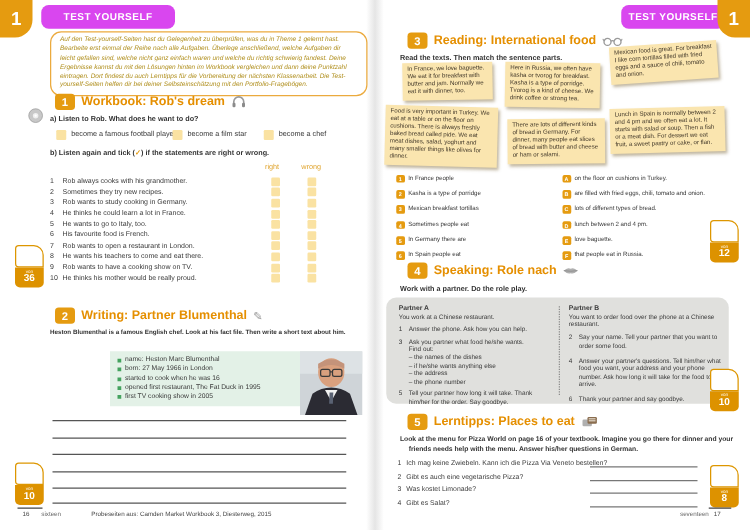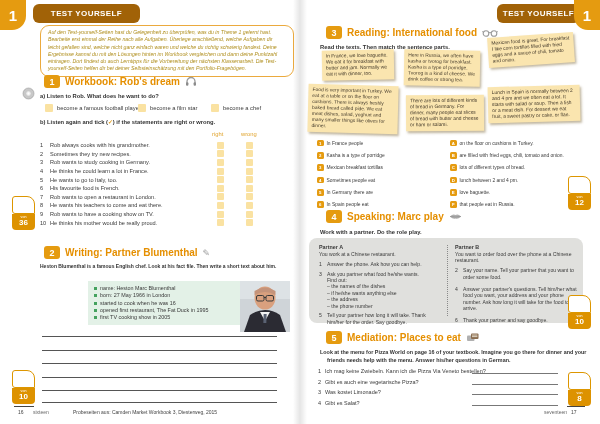--- a/index.html
+++ b/index.html
@@ -8,21 +8,21 @@
   .page{position:absolute;top:0;width:300px;height:424px;background:#fff;}
   #page-l{left:0}#page-r{left:300px}
   #gutter{position:absolute;left:293px;top:0;width:14px;height:424px;
           background:linear-gradient(90deg,rgba(0,0,0,0) 0%,rgba(0,0,0,0.10) 50%,rgba(0,0,0,0) 100%);}
   .abs{position:absolute;}
   
   .corner-tab{position:absolute;top:0;width:26px;height:30px;background:#E59B10;color:#fff;
               font-weight:bold;font-size:15px;display:flex;align-items:center;justify-content:center;}
   .corner-l{left:0;border-radius:0 0 14px 0;}
   .corner-r{right:0;border-radius:0 0 0 14px;}
-  .header-tab{position:absolute;top:4px;height:19px;background:#a16207;border-radius:6px;
+  .header-tab{position:absolute;top:4px;height:19px;background:#d946ef;border-radius:6px;
               color:#fff;font-weight:bold;font-size:8px;letter-spacing:.4px;
               display:flex;align-items:center;justify-content:center;}
   
   .intro-box{position:absolute;left:40px;top:25px;width:238px;border:1.5px solid #EBAA3E;
              border-radius:9px;padding:3px 7px;font-size:5.2px;line-height:1.4;
              font-style:italic;color:#B08F1E;background:#fff;}
   
   .sec-head{position:absolute;display:flex;align-items:center;gap:5px;}
   .sec-num{background:#E59B10;color:#fff;font-weight:bold;font-size:9px;width:16px;height:13px;
            border-radius:3px;display:flex;align-items:center;justify-content:center;flex:none;}
@@ -358,21 +358,21 @@
     <div class="badge" style="left:268px;top:176px;">
       <div class="write"></div>
       <div class="score">
         <span class="von">von</span>
         <span class="pts">12</span>
       </div>
     </div>
 
     <div class="sec-head" style="left:26px;top:210px;">
       <div class="sec-num">4</div>
-      <div class="sec-title">Speaking: Marc play</div>
+      <div class="sec-title">Speaking: Role nach</div>
       <span class="sec-icon">
         <svg width="13" height="7" viewBox="0 0 13 7">
             <path d="M1 3.5 Q4 0.5 6.5 2 Q9 0.5 12 3.5 Q9 6.5 6.5 5.5 Q4 6.5 1 3.5 Z" fill="#b0b0b0"></path>
             <path d="M1 3.5 Q6.5 4.5 12 3.5" stroke="#8a8a8a" stroke-width="0.7" fill="none"></path>
           </svg>
       </span>
     </div>
 
     <div class="instr" style="left:20px;top:229px;">Work with a partner. Do the role play.</div>
 
@@ -420,21 +420,21 @@
     <div class="badge" style="left:268px;top:295px;">
       <div class="write"></div>
       <div class="score">
         <span class="von">von</span>
         <span class="pts">10</span>
       </div>
     </div>
 
     <div class="sec-head" style="left:26px;top:331px;">
       <div class="sec-num">5</div>
-      <div class="sec-title">Mediation: Places to eat</div>
+      <div class="sec-title">Lerntipps: Places to eat</div>
       <span class="sec-icon">
         <svg width="13" height="10" viewBox="0 0 13 10">
             <rect x="1" y="2.5" width="7.5" height="5.5" rx="1" fill="#b0b0b0"></rect>
             <rect x="5" y="0.5" width="7.5" height="5.5" rx="1" fill="#8a6d4f"></rect>
             <rect x="6" y="1.6" width="5.4" height="0.9" fill="#e8e0d2"></rect>
             <rect x="6" y="3.2" width="5.4" height="0.9" fill="#e8e0d2"></rect>
           </svg>
       </span>
     </div>
 

